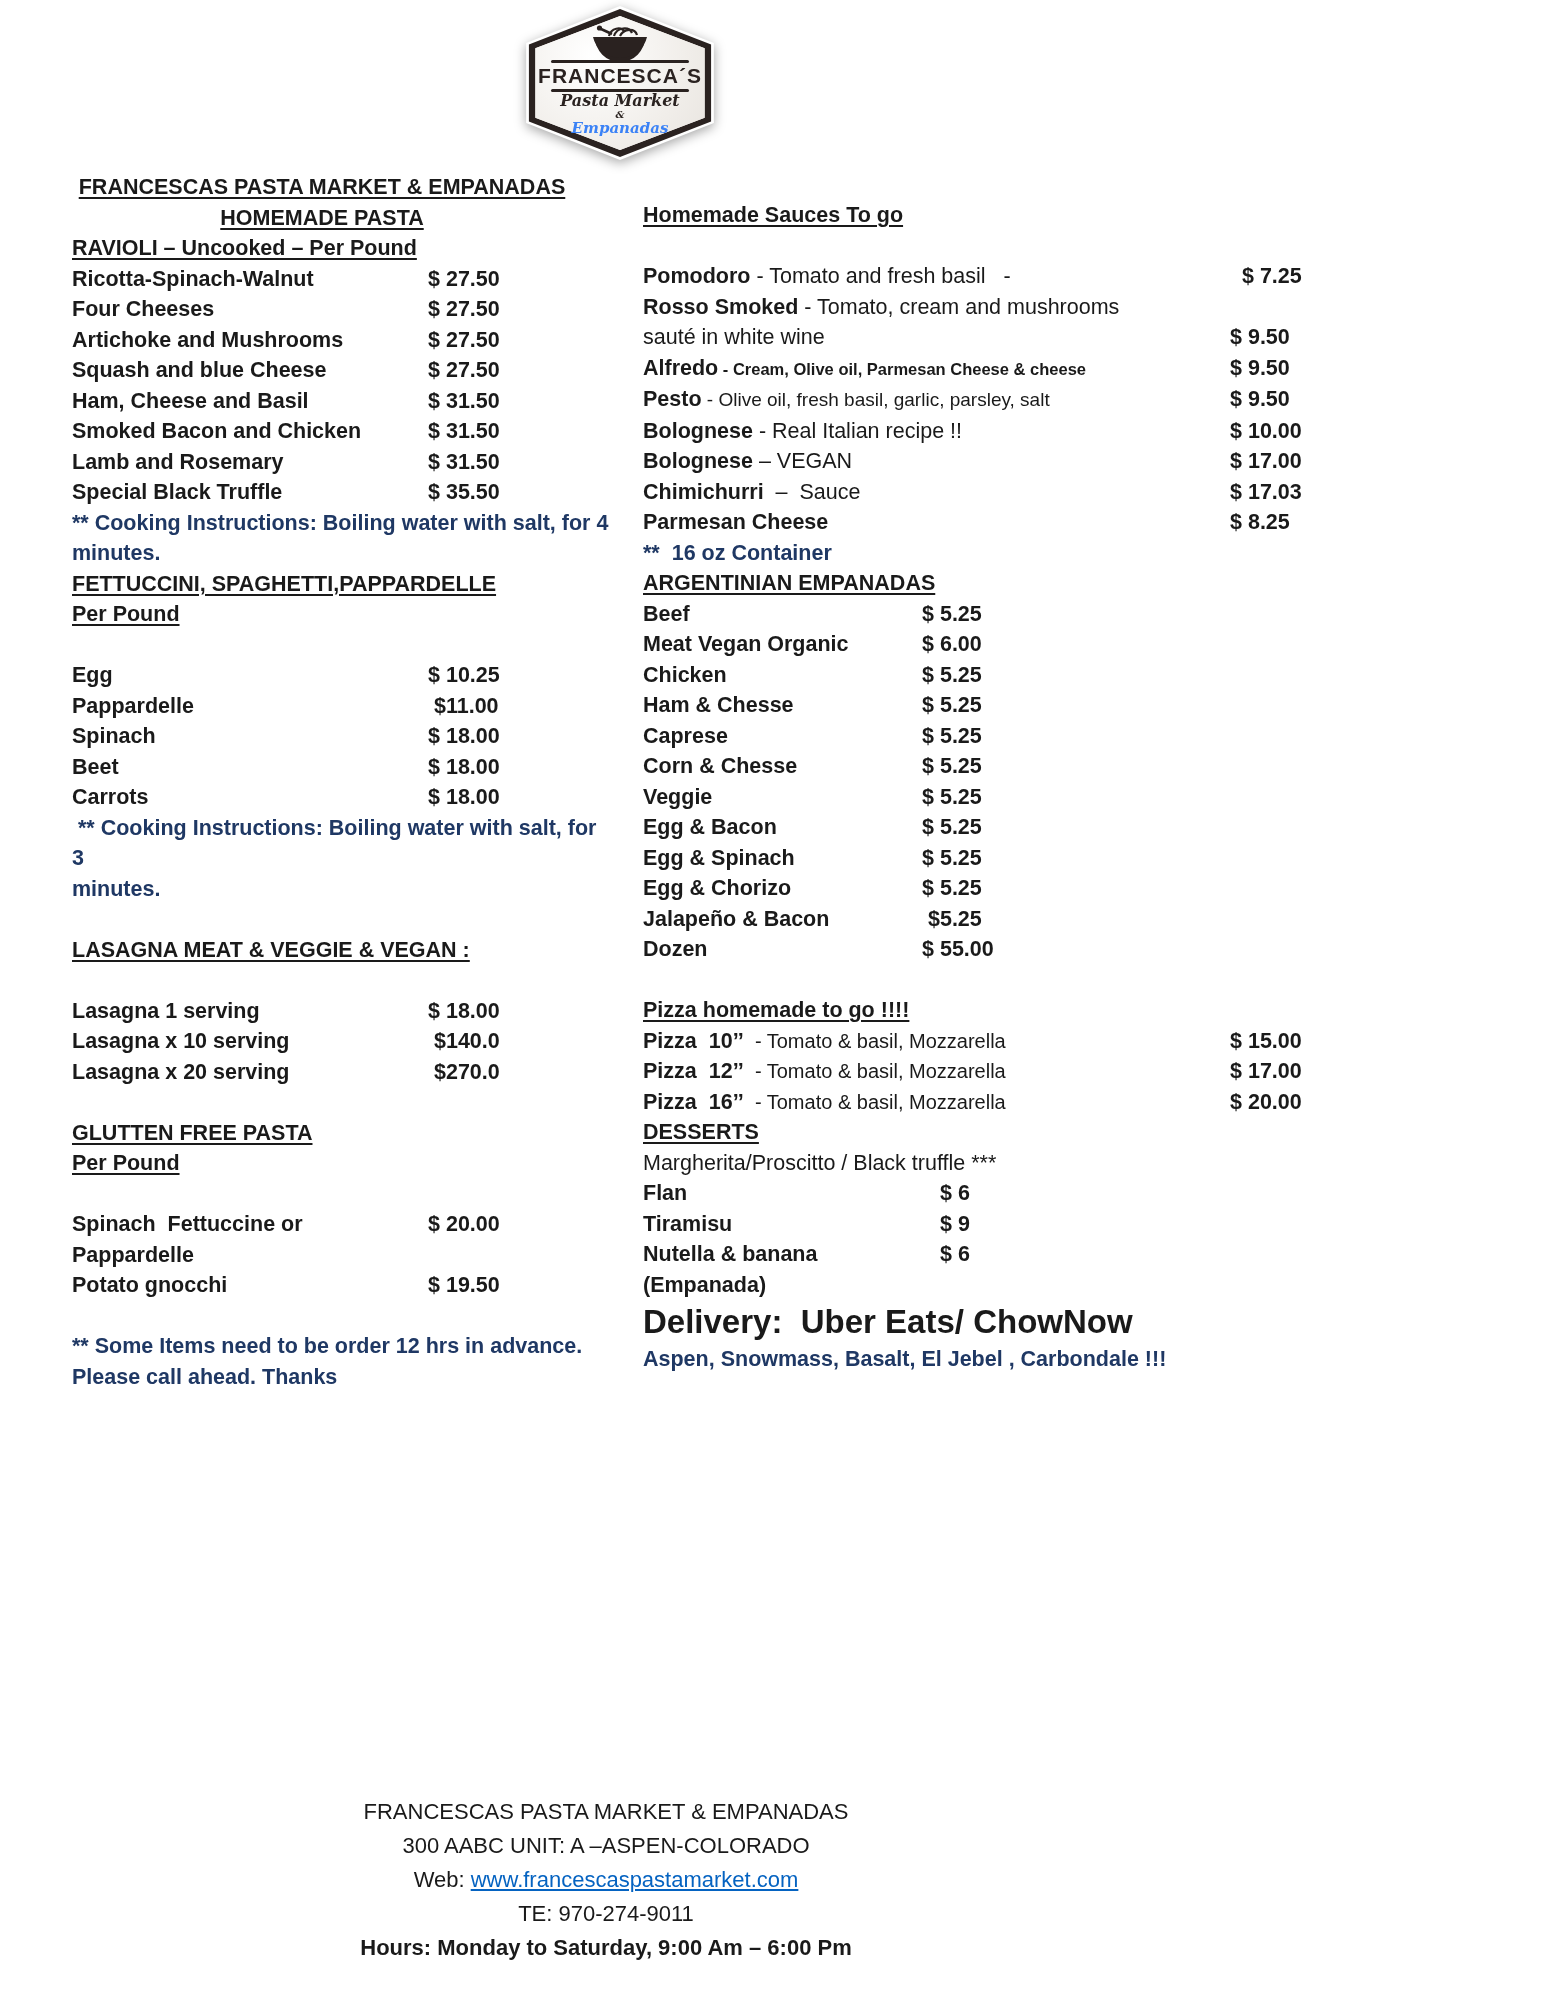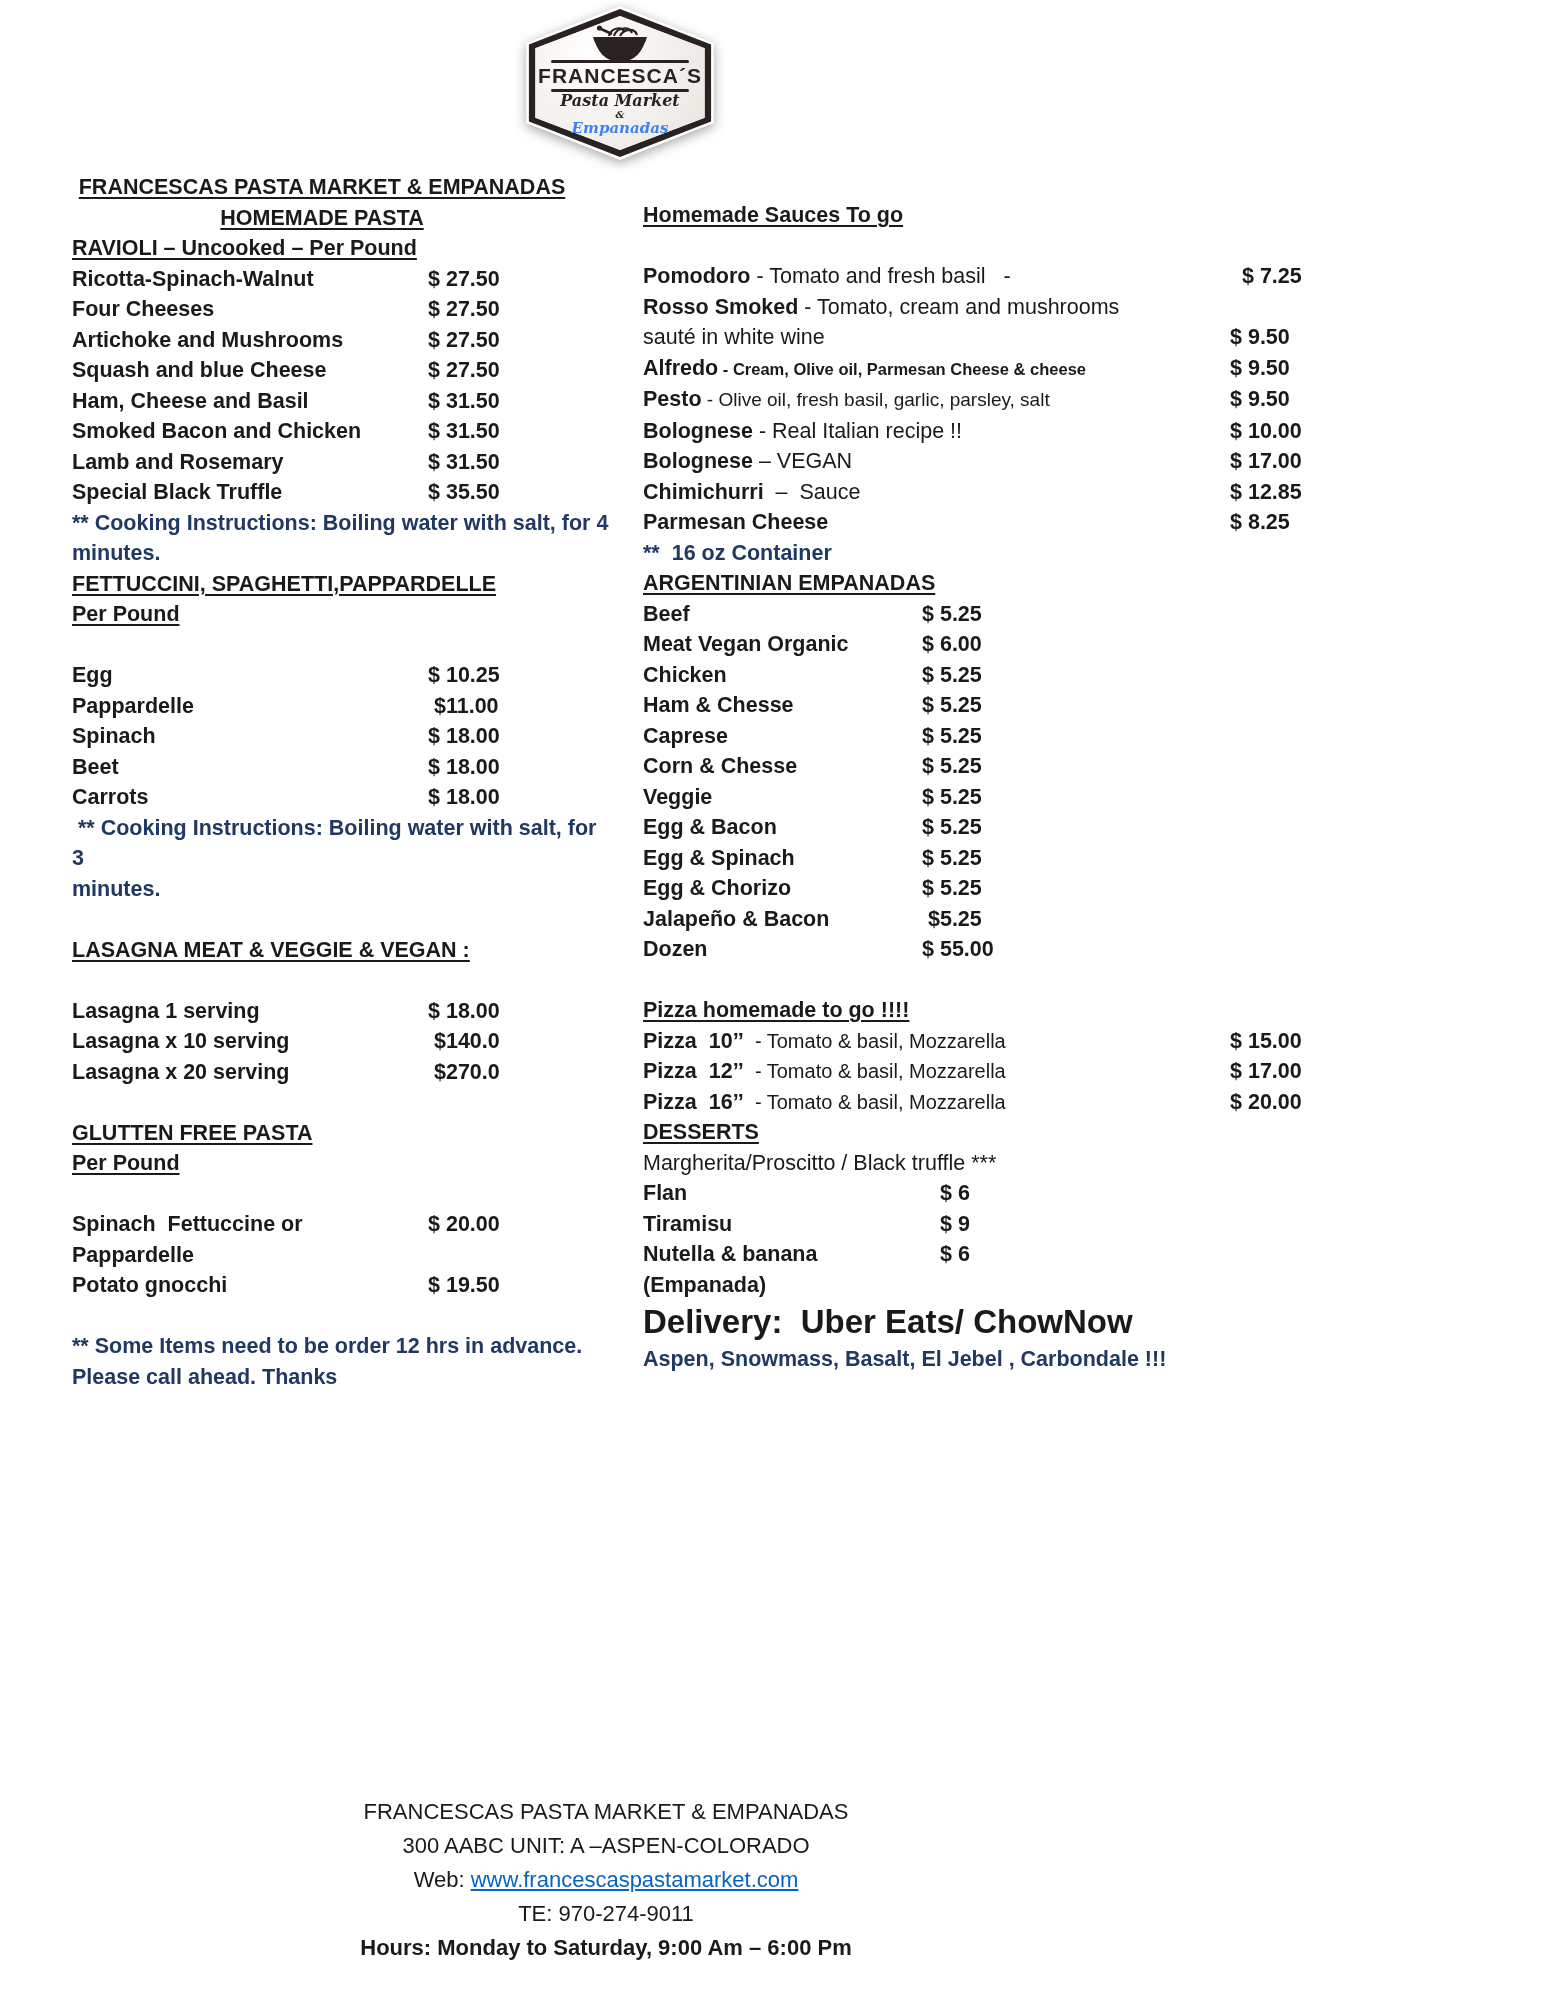--- a/index.html
+++ b/index.html
@@ -244,21 +244,21 @@
           <span class="pr">$ 10.00</span>
         </div>
 
         <div class="srow">
           <span class="txt"><span class="sname">Bolognese</span><span class="d-normal"> – VEGAN</span></span>
           <span class="pr">$ 17.00</span>
         </div>
 
         <div class="srow">
           <span class="txt"><span class="sname">Chimichurri</span><span class="d-normal">  –  Sauce</span></span>
-          <span class="pr">$ 12.85</span>
+          <span class="pr">$ 17.03</span>
         </div>
 
         <div class="srow">
           <span class="txt"><span class="sname">Parmesan Cheese</span><span class="d-normal"></span></span>
           <span class="pr">$ 8.25</span>
         </div>
       </div>
 
     <div class="ln blue">**  16 oz Container</div>
     <div class="ln"><span class="b u">ARGENTINIAN EMPANADAS</span></div>

